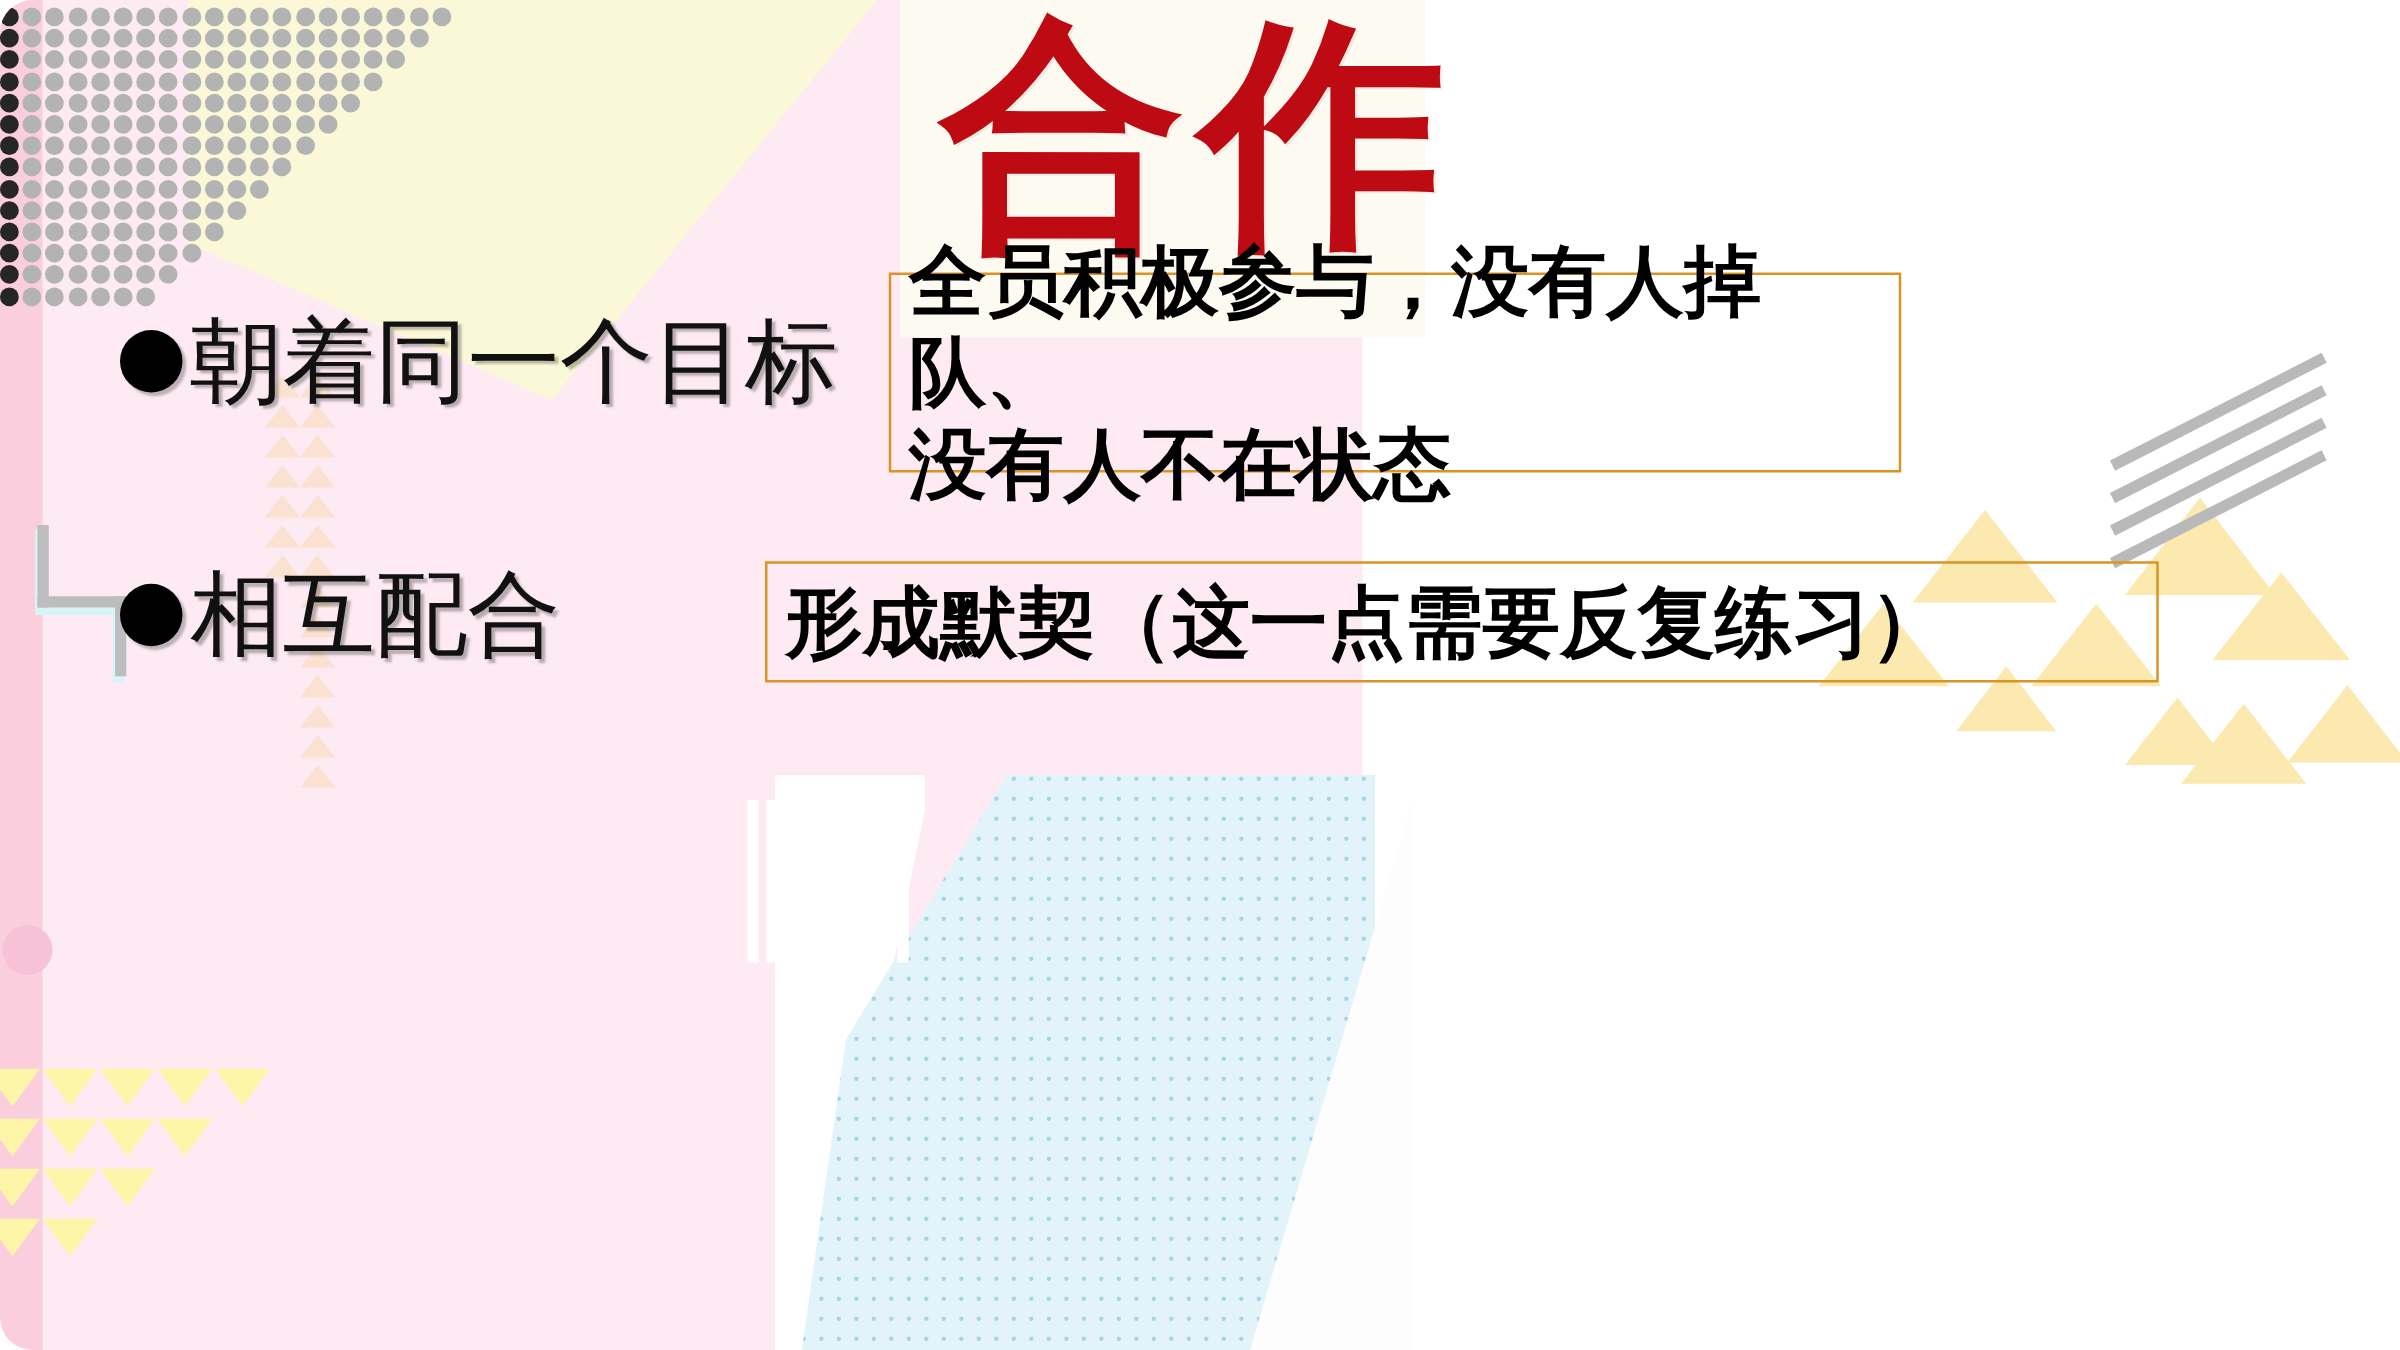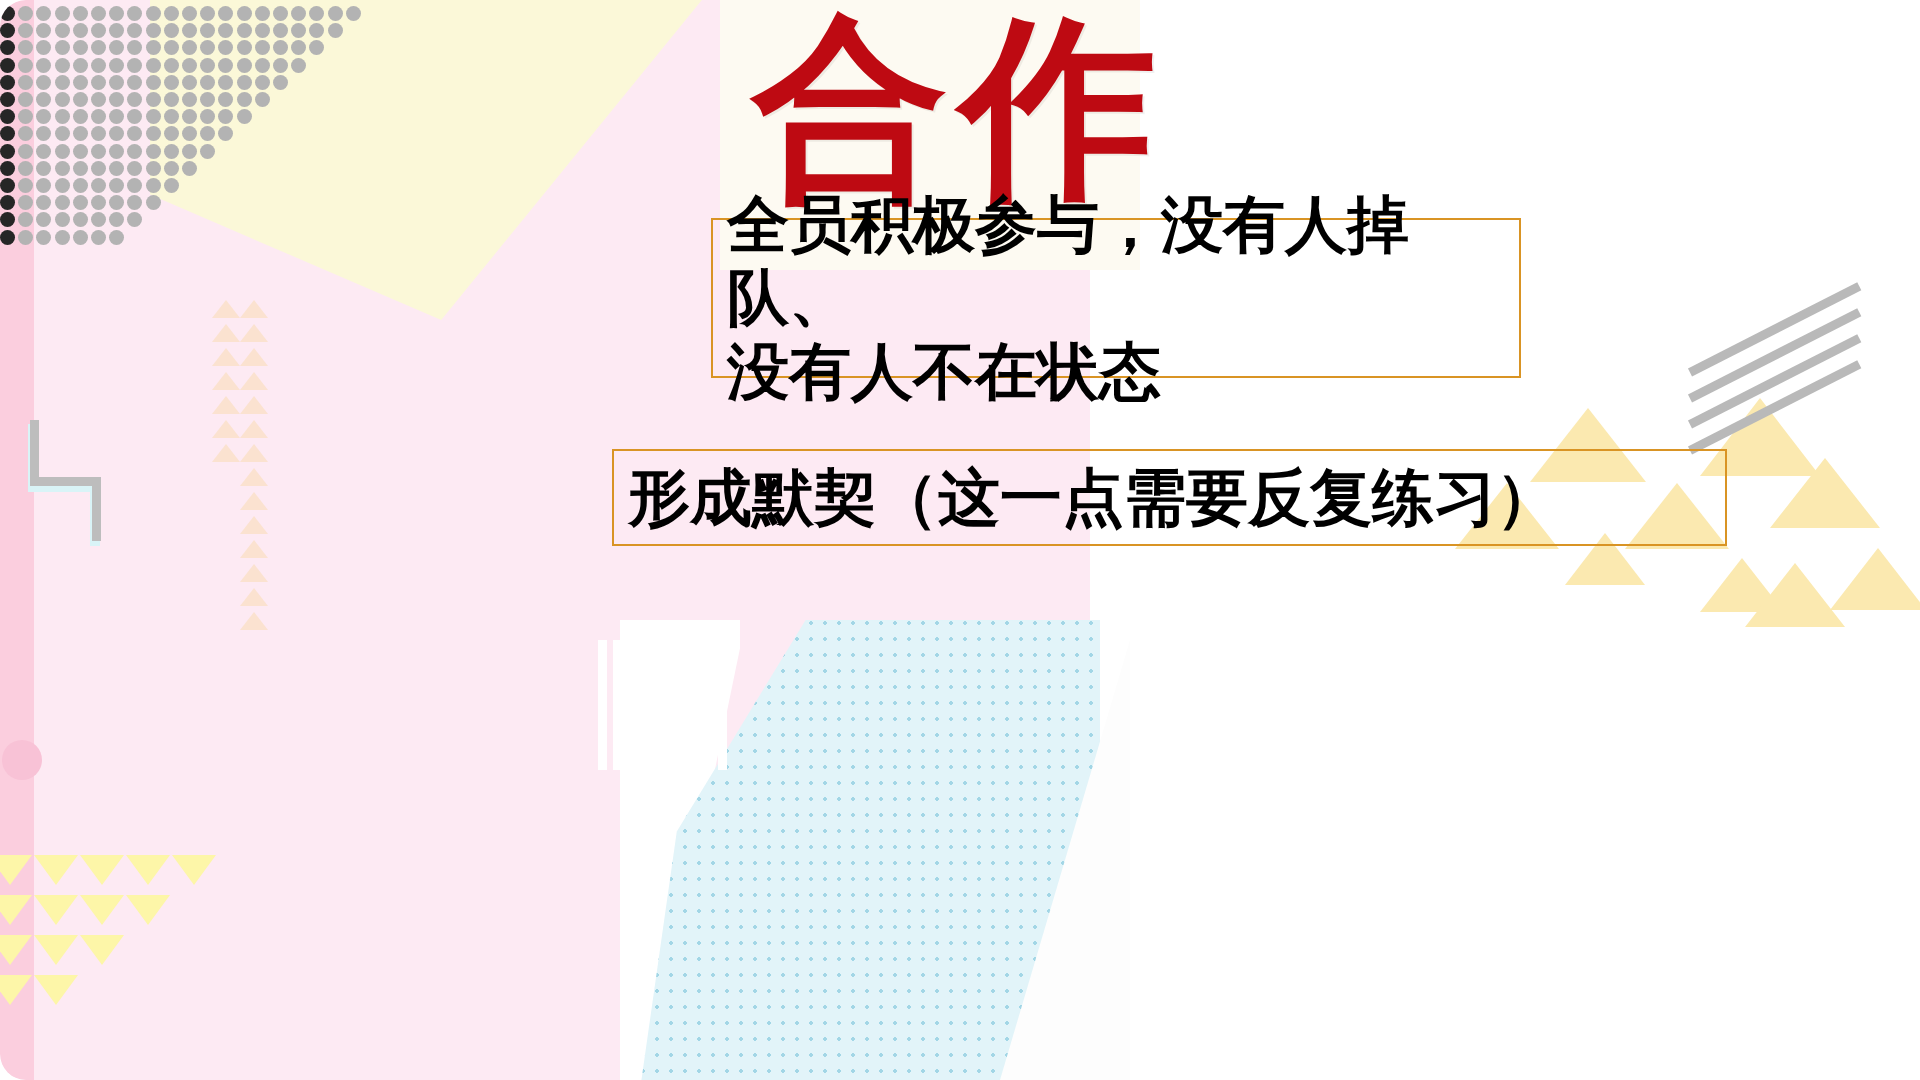--- a/index.html
+++ b/index.html
@@ -418,23 +418,35 @@
       <div class="vbar" style="left: 45px;"></div>
       <div class="vbar" style="left: 60px;"></div>
       <div class="vbar" style="left: 75px;"></div>
       <div class="vbar" style="left: 90px;"></div>
       <div class="vbar" style="left: 105px;"></div>
       <div class="vbar" style="left: 120px;"></div>
     </div>
 
   <div class="title">合作</div>
 
+  <div class="row" style="left:96px;top:252px;">
+    <div class="bullet-label">
+      <span class="bullet-dot"></span>
+      <span>朝着同一个目标</span>
+    </div>
+  </div>
   <div class="detail-box" style="left:711px;top:218px;width:810px;height:160px;">
     <div class="detail-text">全员积极参与，没有人掉队、
 没有人不在状态</div>
   </div>
 
+  <div class="row" style="left:96px;top:455px;">
+    <div class="bullet-label">
+      <span class="bullet-dot"></span>
+      <span>相互配合</span>
+    </div>
+  </div>
   <div class="detail-box" style="left:612px;top:449px;width:1115px;height:97px;">
     <div class="detail-text">形成默契（这一点需要反复练习）</div>
   </div>
 
 
 </div>
 
 </body></html>

